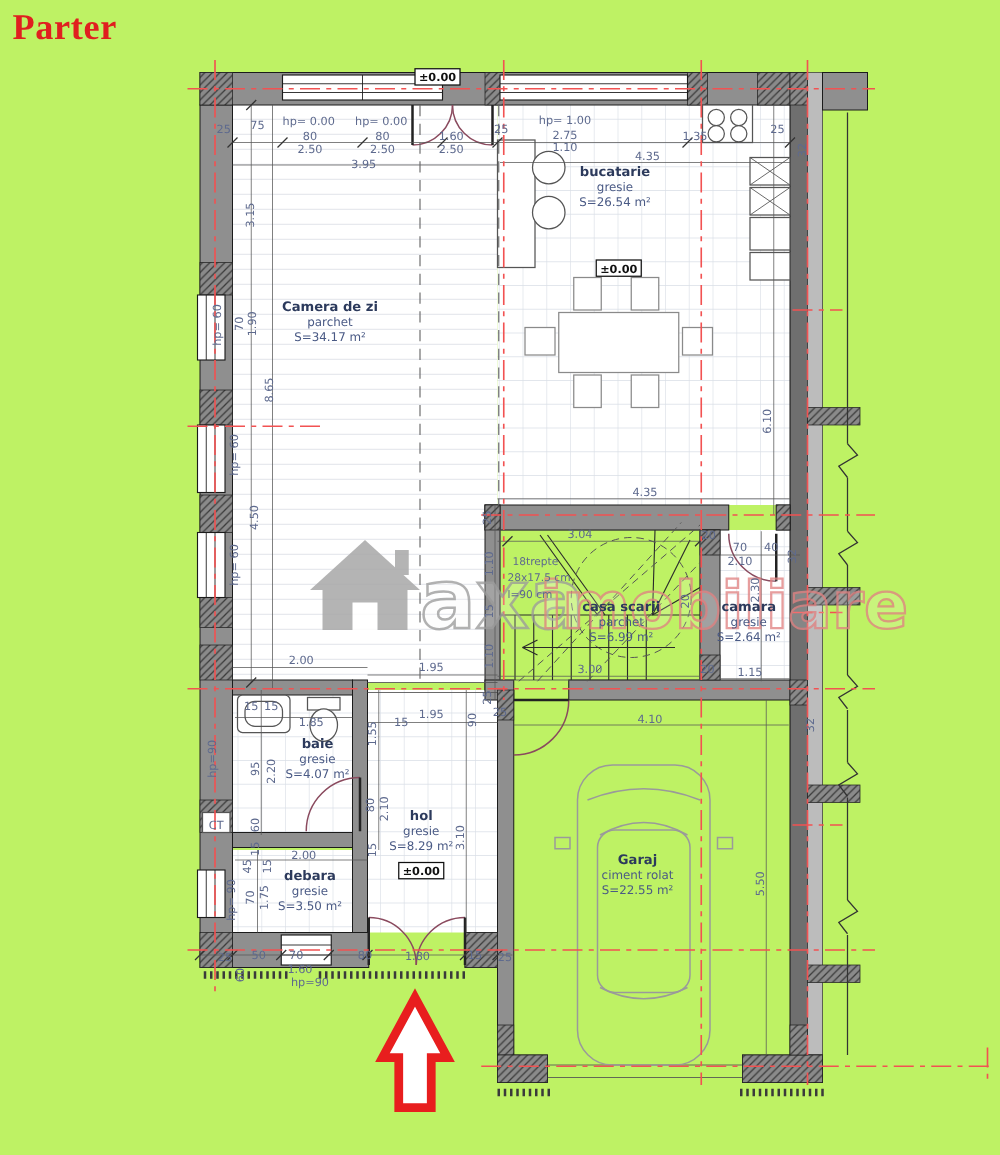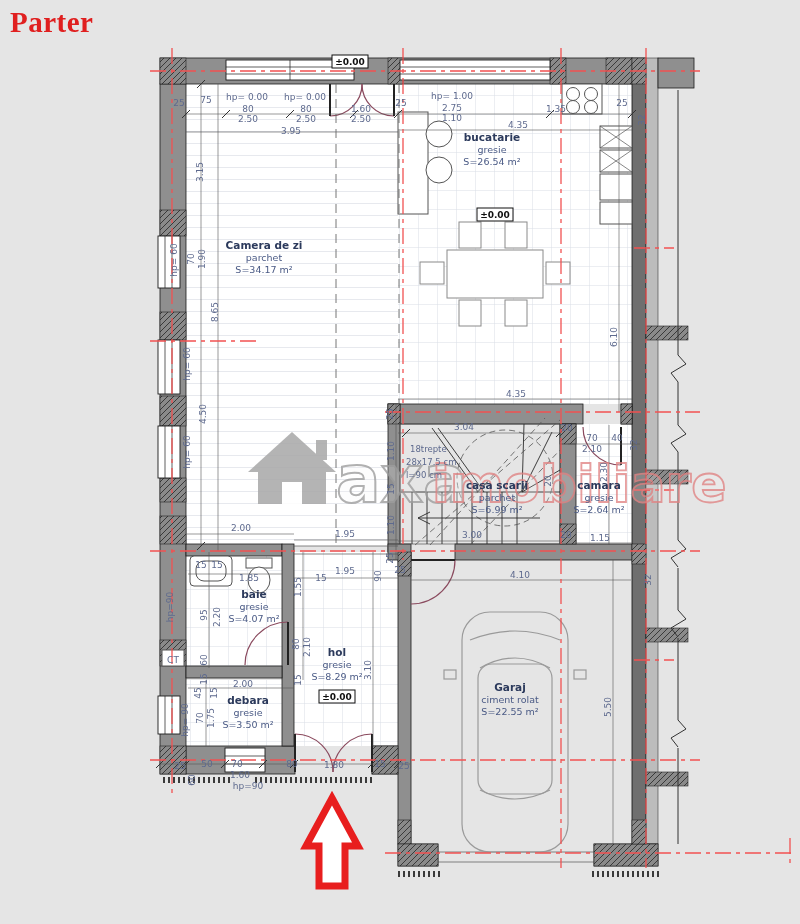--- a/index.html
+++ b/index.html
@@ -1,16 +1,16 @@
 <!DOCTYPE html>
 <html><head>
 <meta charset="utf-8">
 <style>
   html,body{margin:0;padding:0;background:#ffffff;}
-  #stage{position:relative;width:800px;height:924px;background:#e5e5e5;overflow:hidden;
+  #stage{position:relative;width:800px;height:924px;background:#bef264;overflow:hidden;
          font-family:"DejaVu Sans",sans-serif;text-align:center;}
   #plan-title{position:absolute;left:10px;top:6px;font-family:"Liberation Serif",serif;
               font-weight:bold;font-size:29px;color:#e01f1f;letter-spacing:.5px;}
   svg text{font-family:"DejaVu Sans",sans-serif;}
   .dim{font-size:9px;fill:#5e6a8e;text-anchor:middle;}
   .room-name{font-size:10.5px;font-weight:bold;fill:#2c3a5c;text-anchor:middle;}
   .room-sub{font-size:9.5px;fill:#4a5a85;text-anchor:middle;}
   .lvl{font-size:9px;font-weight:bold;fill:#101010;text-anchor:middle;}
   .lvl-box{fill:#ffffff;stroke:#101010;stroke-width:1;}
   .note{font-size:8.5px;fill:#5e6a8e;text-anchor:start;}

